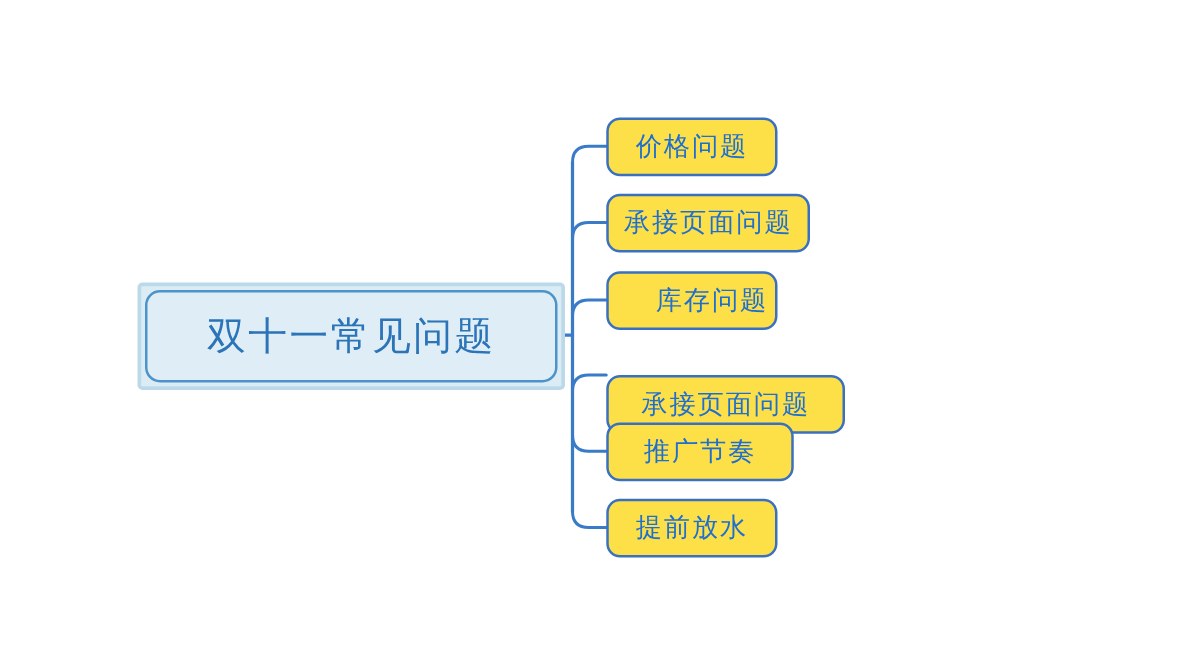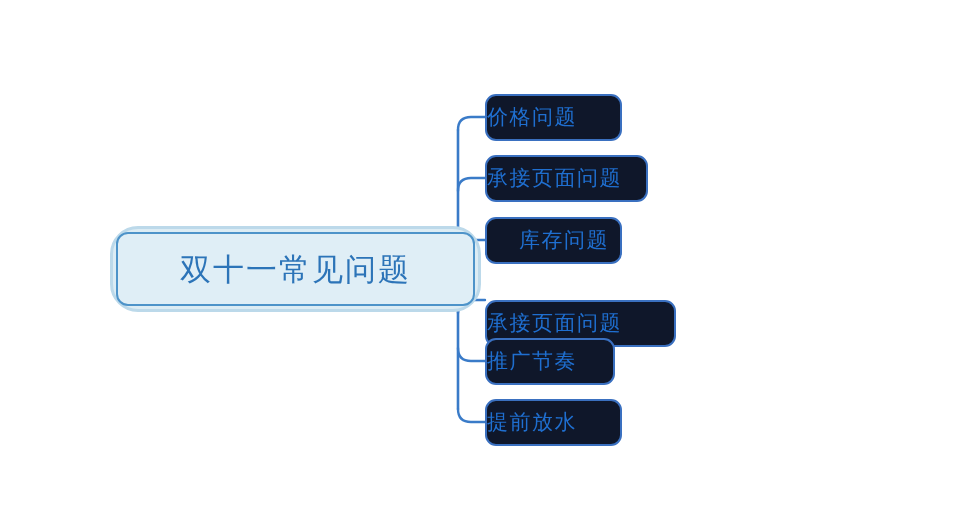--- a/index.html
+++ b/index.html
@@ -24,24 +24,24 @@
     top: 0;
     width: 956px;
     height: 529px;
     pointer-events: none;
   }
   
   .root-node {
     position: absolute;
     left: 110px;
     top: 226px;
-    width: 371px;
+    width: 342px;
     height: 86px;
     box-sizing: border-box;
-    border-radius: 28px;
+    border-radius: 4px;
     background: #dcecf4;
     border: 3px solid #bcd9ea;
     padding: 3px;
     display: flex;
     align-items: center;
     justify-content: center;
   }
   .root-inner {
     width: 100%;
     height: 100%;
@@ -59,25 +59,26 @@
     letter-spacing: 2px;
     color: #2c74b8;
     line-height: 1;
     white-space: nowrap;
   }
   
   .child-node {
     position: absolute;
     box-sizing: border-box;
     height: 47px;
-    background: #0f172a;
+    background: #fde047;
     border: 2px solid #3a70c0;
     border-radius: 11px;
     display: flex;
     align-items: center;
+    justify-content: center;
   }
   .child-label {
     font-family: "DejaVu Sans", "Liberation Sans", sans-serif;
     font-size: 21px;
     letter-spacing: 1.5px;
     color: #1f6fd0;
     line-height: 1;
     white-space: nowrap;
   }
 </style>
@@ -122,21 +123,21 @@
   </div>
 
   <div class="child-node" style="left:485px; top:217px; width:137px;padding-left:32px;">
     <span class="child-label">库存问题</span>
   </div>
 
   <div class="child-node" style="left:485px; top:277px; width:191px;margin-top:23px;">
     <span class="child-label">承接页面问题</span>
   </div>
 
-  <div class="child-node" style="left:485px; top:338px; width:130px;">
+  <div class="child-node" style="left:485px; top:338px; width:150px;">
     <span class="child-label">推广节奏</span>
   </div>
 
   <div class="child-node" style="left:485px; top:399px; width:137px;">
     <span class="child-label">提前放水</span>
   </div>
 
 </div>
 
 </body></html>

